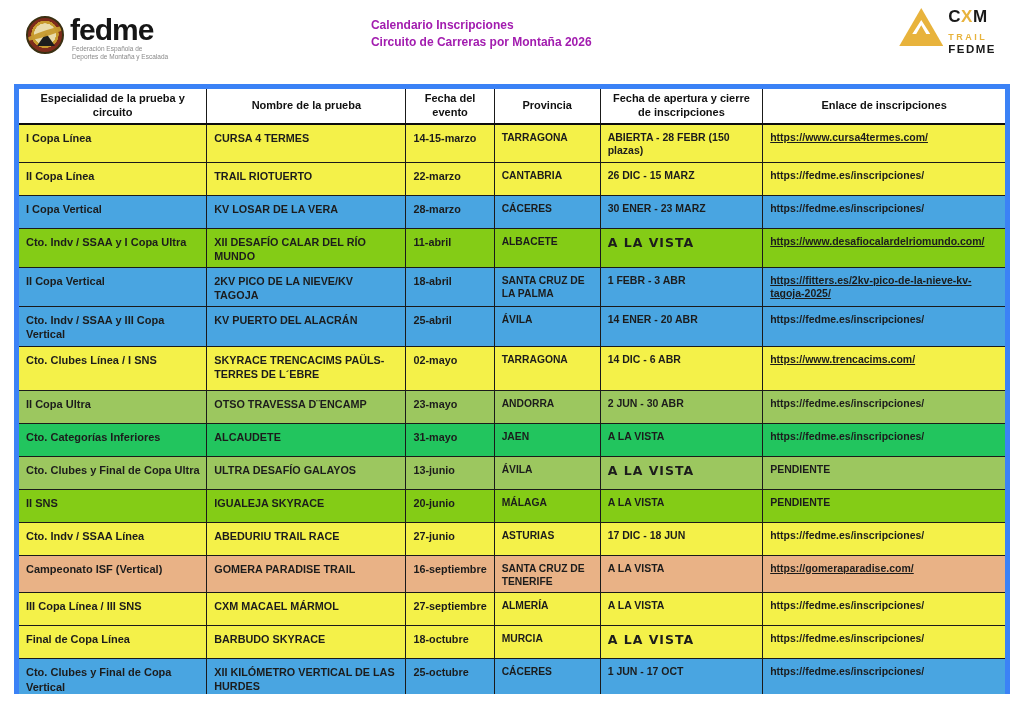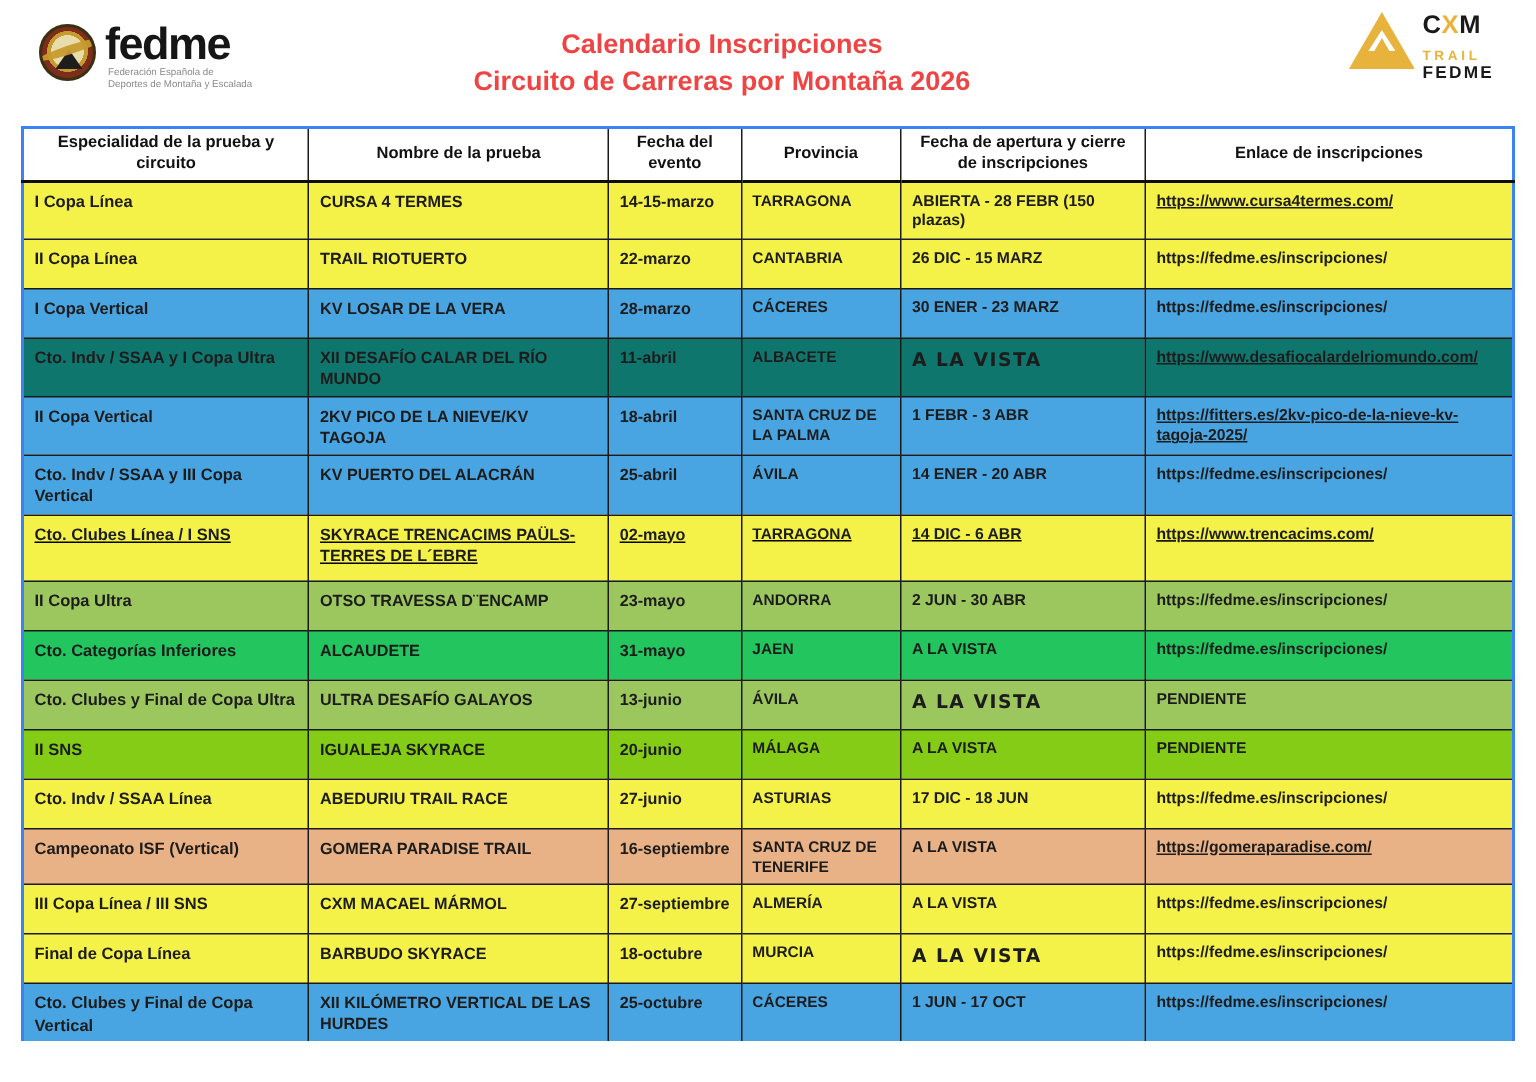--- a/index.html
+++ b/index.html
@@ -19,36 +19,36 @@
     border:2px solid #3a3012; }
   .emblem::before { content:""; position:absolute; left:9px; top:15px; width:0; height:0;
     border-left:9px solid transparent; border-right:9px solid transparent; border-bottom:13px solid #1d1d1d; }
   .emblem::after { content:""; position:absolute; left:-4px; top:12px; width:46px; height:6px;
     background:#c79a2e; border-radius:50%; transform:rotate(-18deg); opacity:.95; }
   .fedme-words { display:flex; flex-direction:column; }
   .fedme-name { font-size:30px; font-weight:800; letter-spacing:-1px; color:#161616; line-height:.95; }
   .fedme-sub { font-size:6.5px; color:#8a8a8a; line-height:1.25; padding-left:2px; }
 
   .title-block { position:absolute; left:47%; top:17px; transform:translateX(-50%);
-    text-align:center; font-weight:800; font-size:18px; color:#ef4444; line-height:1.4; white-space:nowrap; }
+    text-align:left; font-weight:800; font-size:12px; color:#a21caf; line-height:1.4; white-space:nowrap; }
 
   .cxm-logo { position:absolute; right:28px; top:8px; display:flex; align-items:flex-start; gap:5px; }
   .cxm-triangle { width:44px; height:38px; background:#e8b33c;
     clip-path:polygon(50% 0, 100% 100%, 0 100%); position:relative; }
   .cxm-triangle::after { content:""; position:absolute; left:13px; top:12px; width:18px; height:14px;
     background:#fff; clip-path:polygon(50% 0, 100% 100%, 78% 100%, 50% 38%, 22% 100%, 0 100%); }
   .cxm-text { display:flex; flex-direction:column; line-height:1; }
   .cxm-l1 { font-size:17px; font-weight:800; letter-spacing:.5px; color:#191919; }
   .cxm-l1 .gold { color:#e8b33c; }
   .cxm-l2 { font-size:9px; font-weight:800; letter-spacing:2.5px; color:#e8b33c; margin-top:8px; }
   .cxm-l3 { font-size:11.5px; font-weight:800; letter-spacing:1.5px; color:#191919; margin-top:2px; }
 
   
   table { border-collapse:collapse; width:996px; margin-left:14px; position:relative; z-index:1;
-    table-layout:fixed; background:#fff; border:2px solid #3b82f6; }
+    table-layout:fixed; background:#fff; border:5px solid #3b82f6; }
   th, td { border:1px solid #1a1a1a; vertical-align:top; }
   thead th { background:#fff; font-size:11px; font-weight:700; color:#111; text-align:center;
     height:34px; vertical-align:middle; padding:3px 6px; border-bottom:2px solid #0d0d0d; line-height:1.25; }
   tbody td { padding:6px 6px 4px 7px; font-weight:700; color:#1c1c1c; line-height:1.3; }
   tbody tr { height:33px; }
   tbody tr:nth-child(7)  { height:44px; }
   tbody tr:nth-child(16) { height:39px; }
   td.c-spec { font-size:11px; }
   td.c-name { font-size:10.8px; }
   td.c-date { font-size:10.8px; }
@@ -128,21 +128,21 @@
           <td class="c-link"><span class="">https://fedme.es/inscripciones/</span></td>
         </tr>
         <tr style="background: rgb(73, 165, 225);">
           <td class="c-spec">I Copa Vertical</td>
           <td class="c-name">KV LOSAR DE LA VERA</td>
           <td class="c-date">28-marzo</td>
           <td class="c-prov">CÁCERES</td>
           <td class="c-insc"><span>30 ENER - 23 MARZ</span></td>
           <td class="c-link"><span class="">https://fedme.es/inscripciones/</span></td>
         </tr>
-        <tr style="background: #0f766e;">
+        <tr style="background: #84cc16;">
           <td class="c-spec">Cto. Indv / SSAA y I Copa Ultra</td>
           <td class="c-name">XII DESAFÍO CALAR DEL RÍO MUNDO</td>
           <td class="c-date">11-abril</td>
           <td class="c-prov">ALBACETE</td>
           <td class="c-insc"><span class="emph">A LA VISTA</span></td>
           <td class="c-link"><span class="underline">https://www.desafiocalardelriomundo.com/</span></td>
         </tr>
         <tr style="background: rgb(73, 165, 225);">
           <td class="c-spec">II Copa Vertical</td>
           <td class="c-name">2KV PICO DE LA NIEVE/KV TAGOJA</td>
@@ -152,21 +152,21 @@
           <td class="c-link"><span class="underline">https://fitters.es/2kv-pico-de-la-nieve-kv-tagoja-2025/</span></td>
         </tr>
         <tr style="background: rgb(73, 165, 225);">
           <td class="c-spec">Cto. Indv / SSAA y III Copa Vertical</td>
           <td class="c-name">KV PUERTO DEL ALACRÁN</td>
           <td class="c-date">25-abril</td>
           <td class="c-prov">ÁVILA</td>
           <td class="c-insc"><span>14 ENER - 20 ABR</span></td>
           <td class="c-link"><span class="">https://fedme.es/inscripciones/</span></td>
         </tr>
-        <tr style="background: rgb(244, 241, 73); text-decoration: underline;">
+        <tr style="background: rgb(244, 241, 73);">
           <td class="c-spec">Cto. Clubes Línea / I SNS</td>
           <td class="c-name">SKYRACE TRENCACIMS PAÜLS-TERRES DE L´EBRE</td>
           <td class="c-date">02-mayo</td>
           <td class="c-prov">TARRAGONA</td>
           <td class="c-insc"><span>14 DIC - 6 ABR</span></td>
           <td class="c-link"><span class="underline">https://www.trencacims.com/</span></td>
         </tr>
         <tr style="background: rgb(156, 199, 95);">
           <td class="c-spec">II Copa Ultra</td>
           <td class="c-name">OTSO TRAVESSA D¨ENCAMP</td>

